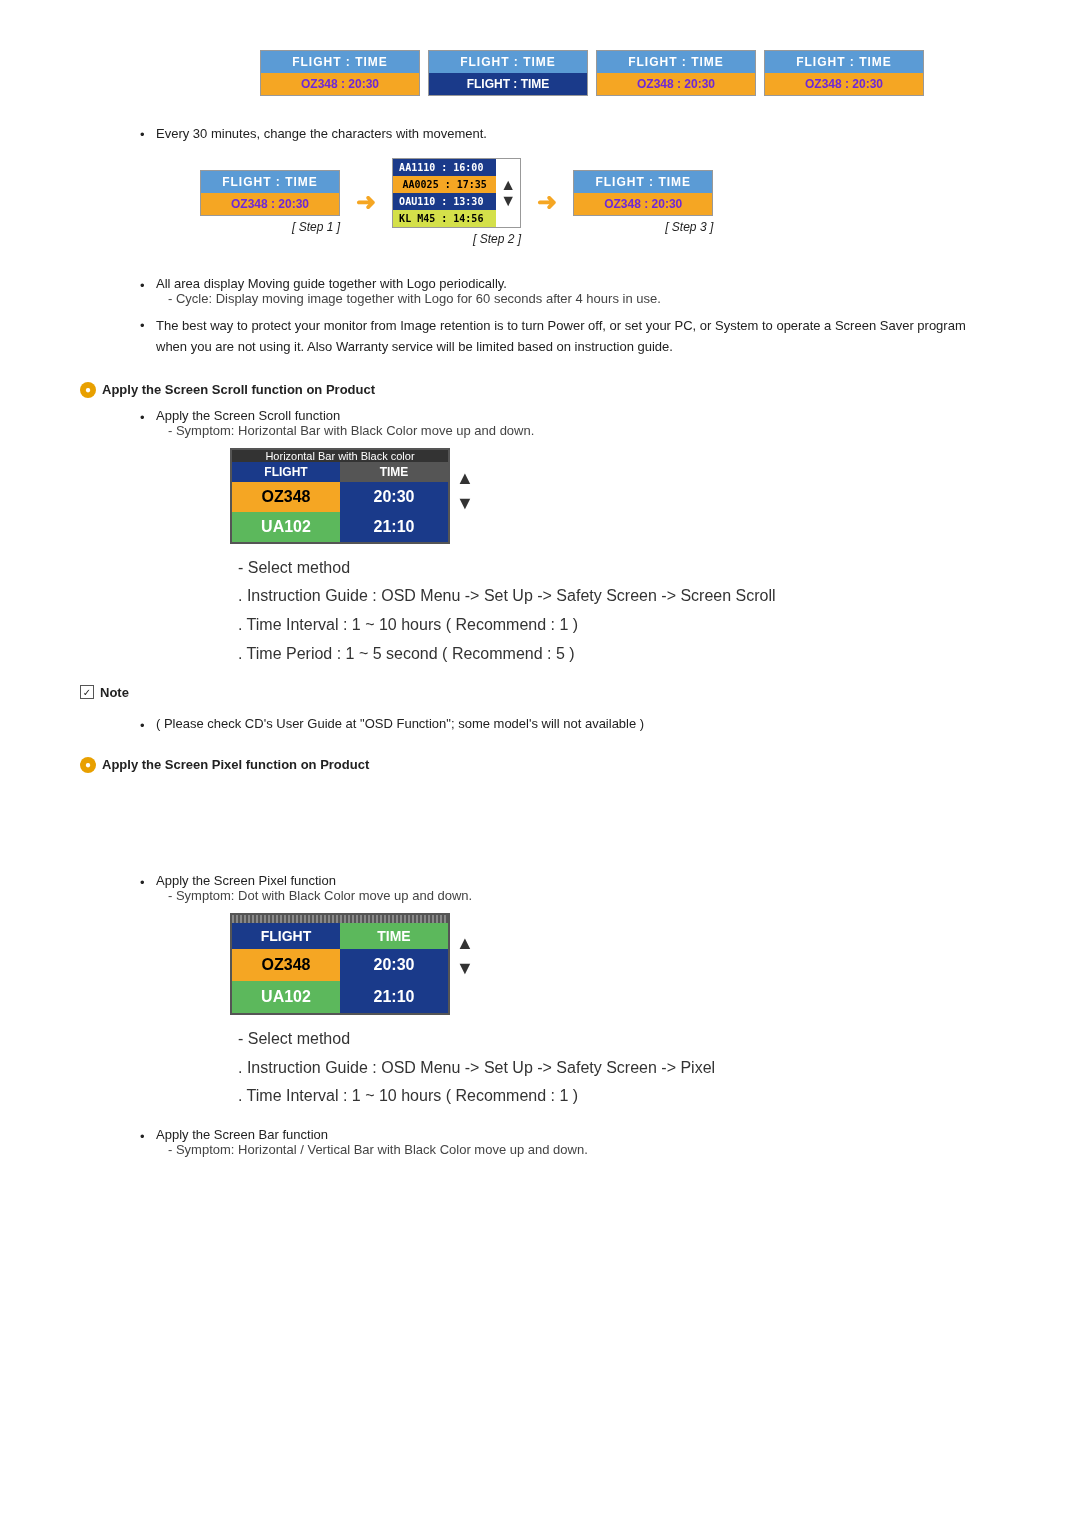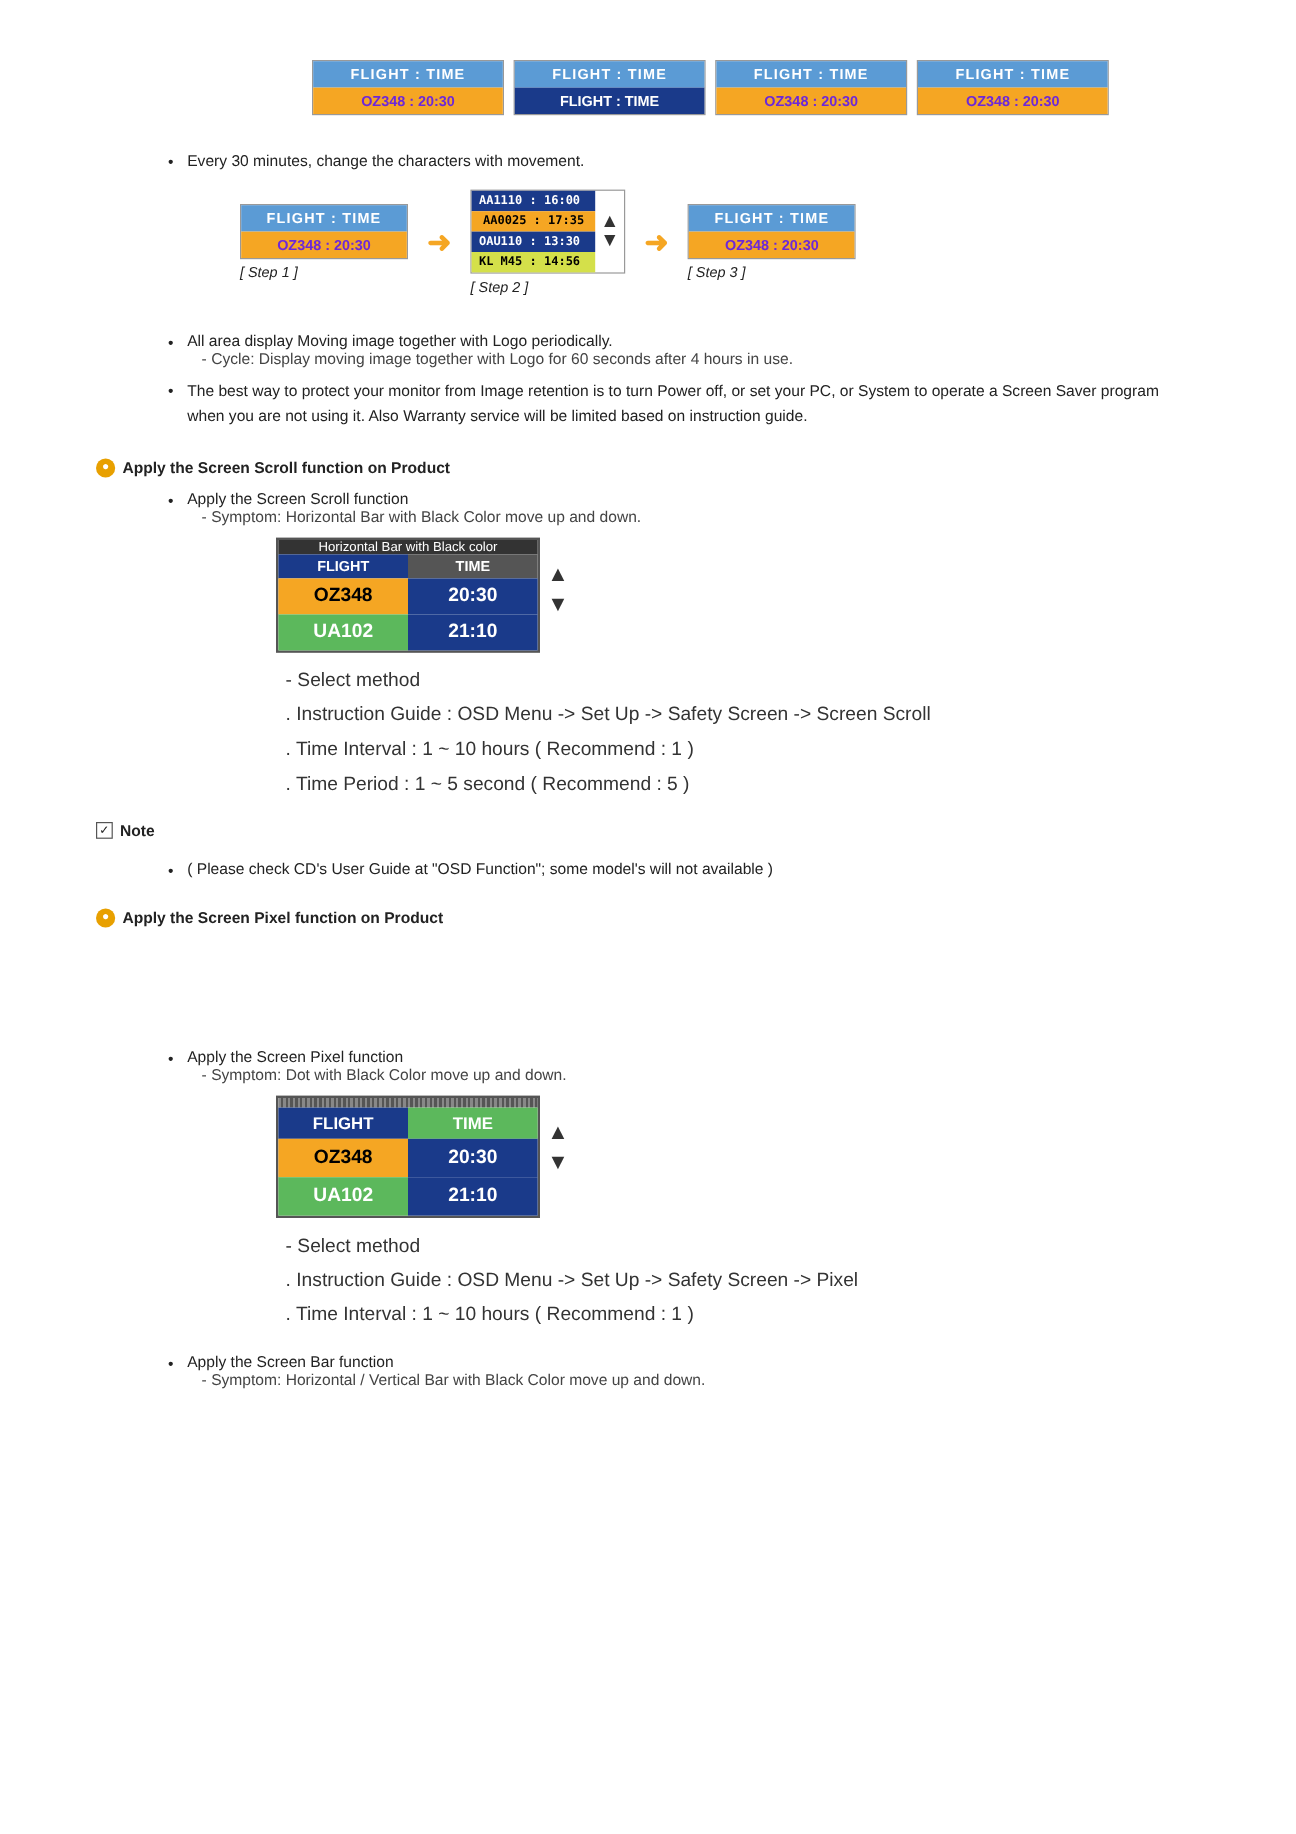--- a/index.html
+++ b/index.html
@@ -62,21 +62,21 @@
       display: flex;
       align-items: center;
       gap: 16px;
       margin: 16px 0 8px 60px;
     }
     .step-box {
       text-align: center;
     }
     .step-label {
       font-size: 12px;
-      text-align: left;
+      text-align: right;
       margin-top: 4px;
       font-style: italic;
     }
     .arrow-right {
       font-size: 24px;
       color: #f5a623;
       font-weight: bold;
     }
 
     
@@ -341,21 +341,21 @@
       </div>
       <div class="step-label">[ Step 3 ]</div>
     </div>
   </div>
 </div>
 
 <div class="info-section">
   <div class="info-bullet">
     <span class="dot">•</span>
     <div>
-      <div>All area display Moving image together with Logo periodically.</div>
+      <div>All area display Moving guide together with Logo periodically.</div>
       <div class="info-sub">- Cycle: Display moving image together with Logo for 60 seconds after 4 hours in use.</div>
     </div>
   </div>
   <div class="info-bullet">
     <span class="dot">•</span>
     <div style="line-height:1.6;">The best way to protect your monitor from Image retention is to turn Power off, or set your PC, or System to operate a Screen Saver program when you are not using it. Also Warranty service will be limited based on instruction guide.</div>
   </div>
 </div>
 
 <div class="section-header">

